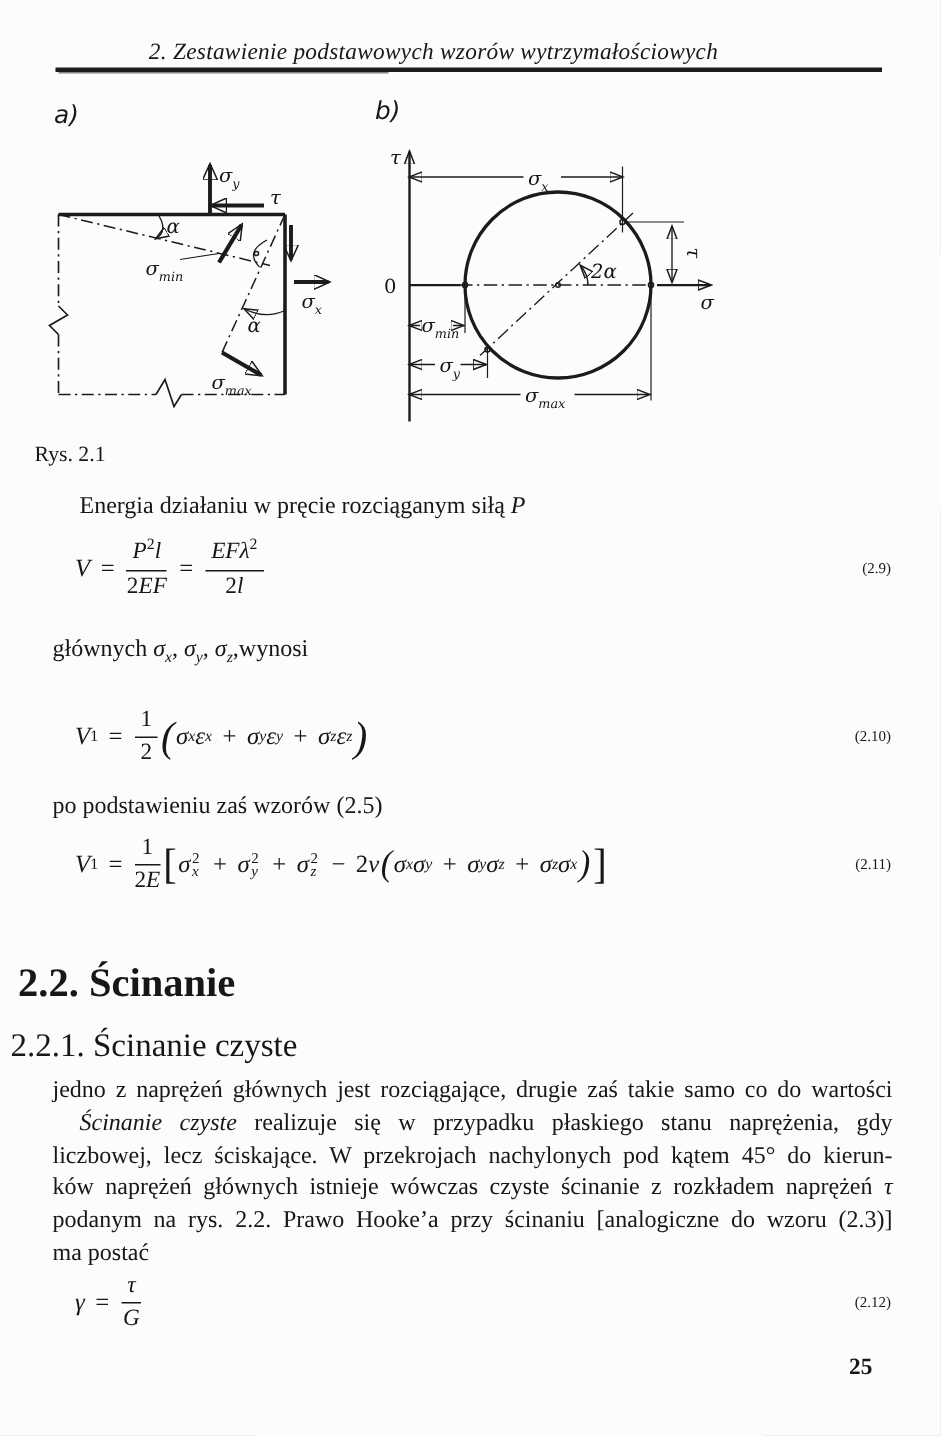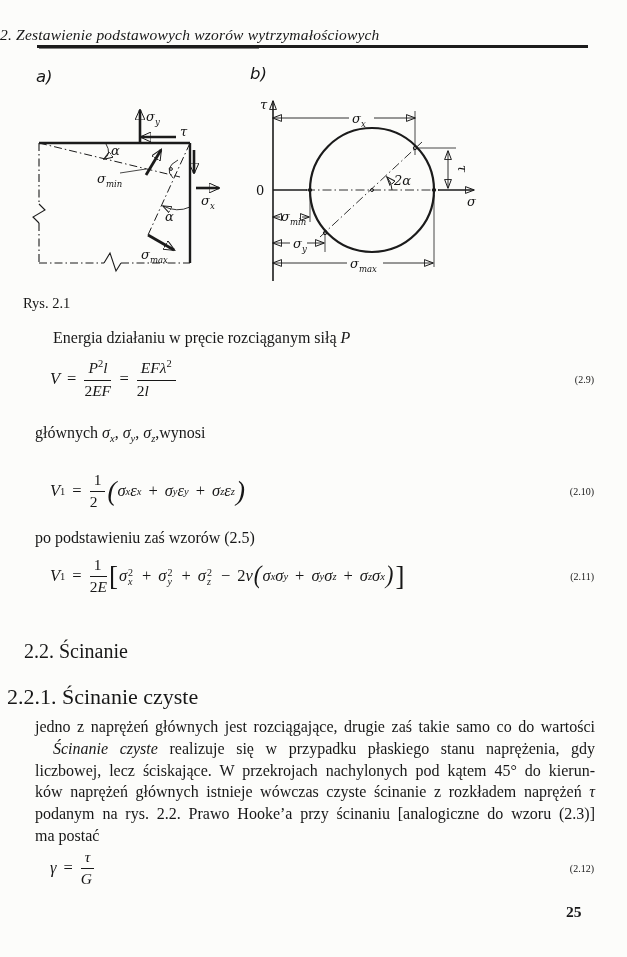--- a/index.html
+++ b/index.html
@@ -1,46 +1,46 @@
 <!DOCTYPE html>
 <html><head>
 <meta charset="utf-8">
 <style>
   html,body{margin:0;padding:0;background:#e8e8e6}
   .page{position:relative;width:627px;height:957px;background:#fcfcfa;
         font-family:"Liberation Serif",serif;color:#171717;overflow:hidden}
 
-  .running-head{position:absolute;top:26px;left:0;width:578px;text-align:left;
+  .running-head{position:absolute;top:26px;left:0;width:578px;text-align:center;
                 font-style:italic;font-size:15.5px;letter-spacing:.2px}
   .head-rule{position:absolute;top:45px;left:37px;width:551px;height:2.6px;background:#1c1c1c}
   .head-rule:after{content:"";position:absolute;left:2px;top:3.4px;width:40%;height:1px;background:rgba(30,30,30,.55)}
 
   .fig-label{position:absolute;font-family:"DejaVu Sans",sans-serif;font-style:italic;font-size:16.5px}
   .fig-caption{position:absolute;left:23px;top:295px;font-weight:normal;font-size:14.5px}
 
   svg{position:absolute}
   svg line, svg path, svg circle, svg polyline{stroke:#1b1b1b;fill:none}
   svg text{font-family:"DejaVu Serif",serif;font-style:italic;fill:#141414;font-size:13px}
   svg .sub{font-size:8.5px}
   svg .rom{font-style:normal}
 
   .body-line{position:absolute;font-size:16px;white-space:nowrap}
   .para{position:absolute;left:35px;width:560px;font-size:16px;line-height:21.8px}
   .jline{text-align:justify;text-align-last:justify}
   .ind{padding-left:18px}
-  .heading1{position:absolute;left:24px;font-size:20px;font-weight:normal}
+  .heading1{position:absolute;left:12px;font-size:27px;font-weight:bold}
   .heading2{position:absolute;left:7px;font-size:22px;font-weight:normal}
   .pagenum{position:absolute;left:566px;top:903px;font-weight:bold;font-size:15.5px}
 
   .equation{position:absolute;left:50px;right:33px;height:46px;display:flex;align-items:center;font-size:16.5px}
   .equation .math{display:inline-flex;align-items:center;font-style:italic}
   .eq-tag{margin-left:auto;font-style:normal;font-size:10px}
   .op{margin:0 7px;font-style:normal}
   .r{font-style:normal}
-  .frac{display:inline-flex;flex-direction:column;font-size:15.5px;margin:0 1px}
+  .frac{display:inline-flex;flex-direction:column;text-align:center;font-size:15.5px;margin:0 1px}
   .frac .num{padding:0 4px 2px;border-bottom:1.4px solid #171717}
   .frac .den{padding-top:1px}
   sub{font-size:10.5px}
   sup{font-size:10.5px}
   .ss{display:inline-flex;flex-direction:column;align-items:flex-start;font-size:10px;
       line-height:9.5px;margin:0 2px 0 1px;transform:translateY(1px);font-style:italic}
   .bigp{font-size:27px;font-weight:400;transform:scaleY(1.05);margin:0 1px;font-style:italic}
   .bigp2{font-size:23px;transform:scaleY(1.05);margin:0 1px;font-style:italic}
   .bigb{font-size:27px;transform:scaleY(1.05);margin:0 1px;font-style:normal}
 </style>

